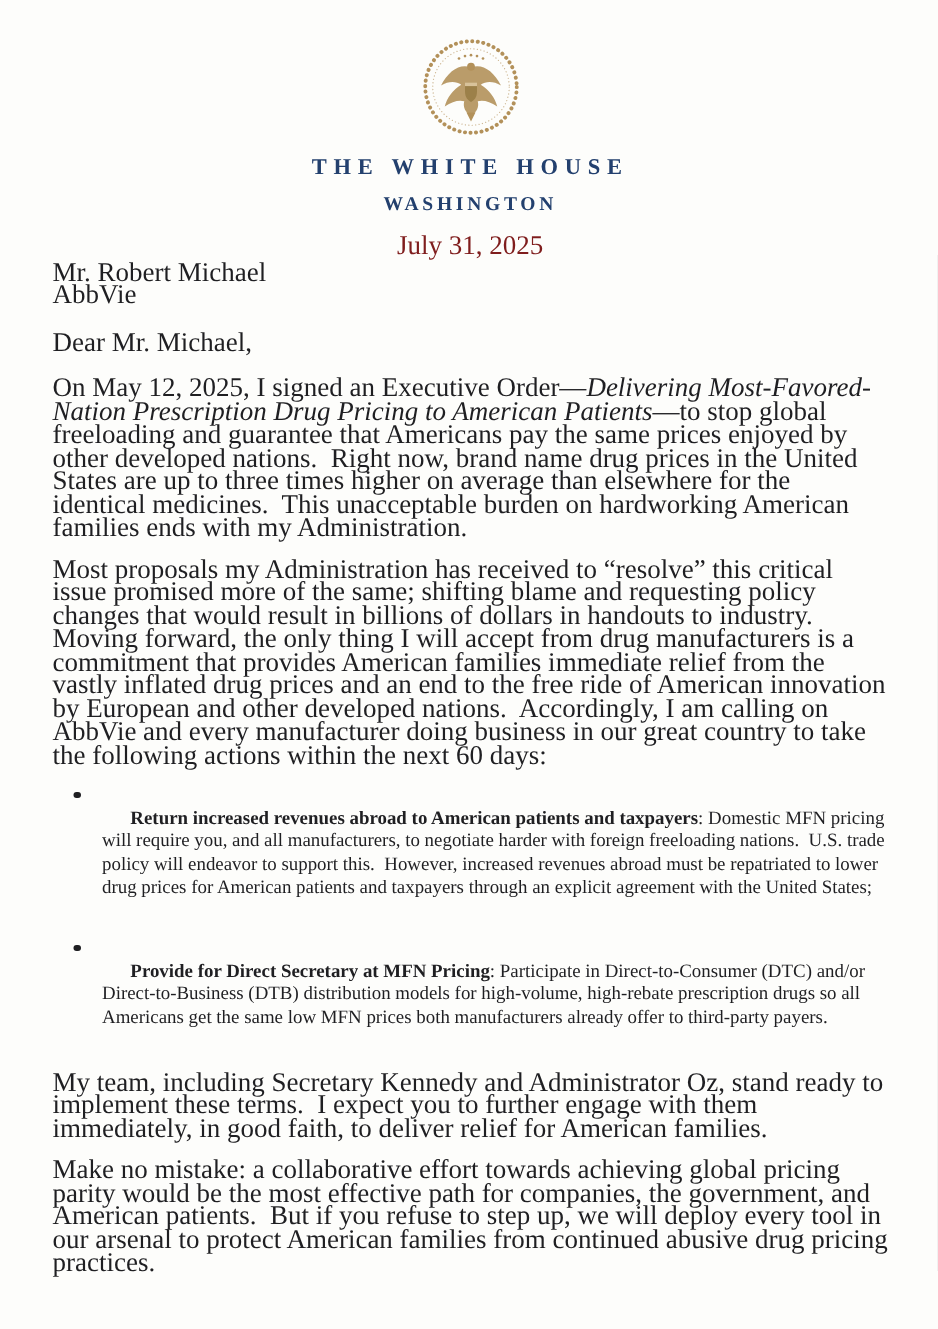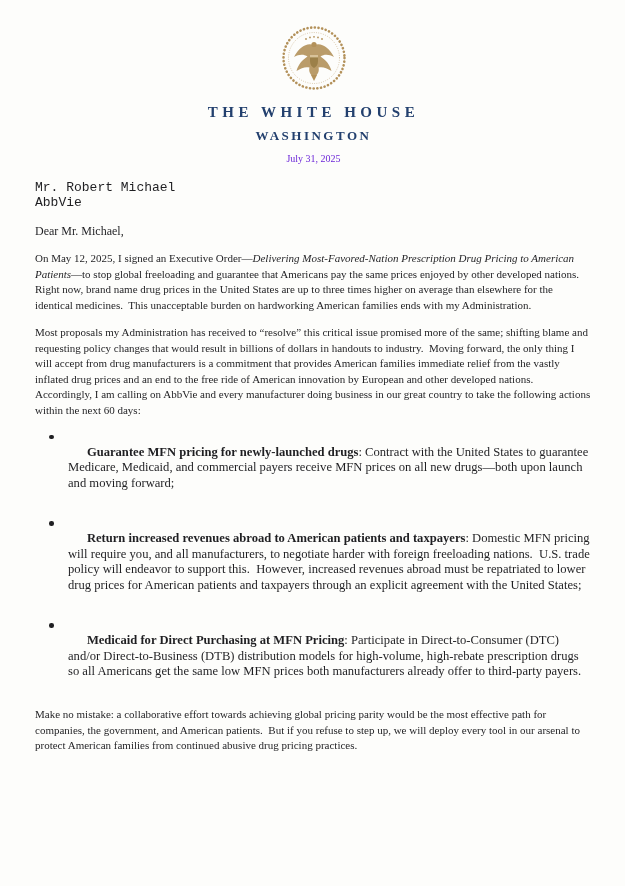--- a/index.html
+++ b/index.html
@@ -25,28 +25,28 @@
   }
   .city{
     margin-top:7px;
     color:var(--navy,#23406e);
     font-weight:bold;
     font-size:13px;
     letter-spacing:2.5px;
   }
   .date{
     margin-top:9px;
-    font-size:10px;
-    color:#6d28d9;
+    font-size:18px;
+    color:#7f1d1d;
   }
-  .recipient{margin-top:16px;font-size:13px;line-height:15px;font-family:Liberation Mono, monospace;}
-  .salutation{margin:14px 0 0;font-size:12px;}
+  .recipient{font-size:18px;line-height:15px;}
+  .salutation{margin:14px 0 0;font-size:18px;}
   .para{
     margin:12px 0 0;
-    font-size:11px;
+    font-size:18px;
     line-height:15.5px;
     white-space:pre-wrap;
   }
   .run-i{font-style:italic;}
   .bullets{
     margin:11px 0 0;
     padding:0 0 0 33px;
     list-style:none;
   }
   .bullets li{
@@ -103,25 +103,23 @@
   </div>
 
   <p class="salutation">Dear Mr. Michael,</p>
 
   <p class="para"><span>On May 12, 2025, I signed an Executive Order—</span><span class="run-i">Delivering Most-Favored-Nation Prescription Drug Pricing to American Patients</span><span>—to stop global freeloading and guarantee that Americans pay the same prices enjoyed by other developed nations.  Right now, brand name drug prices in the United States are up to three times higher on average than elsewhere for the identical medicines.  This unacceptable burden on hardworking American families ends with my Administration.</span></p>
 
   <p class="para">Most proposals my Administration has received to “resolve” this critical issue promised more of the same; shifting blame and requesting policy changes that would result in billions of dollars in handouts to industry.  Moving forward, the only thing I will accept from drug manufacturers is a commitment that provides American families immediate relief from the vastly inflated drug prices and an end to the free ride of American innovation by European and other developed nations.  Accordingly, I am calling on AbbVie and every manufacturer doing business in our great country to take the following actions within the next 60 days:</p>
 
   <ul class="bullets">
     <li>
-      <span class="bullet-dot"></span><span class="lead">Guarantee MFN pricing for newly-launched drugs</span><span>: Contract with the United States to guarantee Medicare, Medicaid, and commercial payers receive MFN prices on all new drugs—both upon launch and moving forward;</span>
-    </li>
-    <li>
       <span class="bullet-dot"></span><span class="lead">Return increased revenues abroad to American patients and taxpayers</span><span>: Domestic MFN pricing will require you, and all manufacturers, to negotiate harder with foreign freeloading nations.  U.S. trade policy will endeavor to support this.  However, increased revenues abroad must be repatriated to lower drug prices for American patients and taxpayers through an explicit agreement with the United States;</span>
     </li>
     <li>
-      <span class="bullet-dot"></span><span class="lead">Medicaid for Direct Purchasing at MFN Pricing</span><span>: Participate in Direct-to-Consumer (DTC) and/or Direct-to-Business (DTB) distribution models for high-volume, high-rebate prescription drugs so all Americans get the same low MFN prices both manufacturers already offer to third-party payers.</span>
+      <span class="bullet-dot"></span><span class="lead">Provide for Direct Secretary at MFN Pricing</span><span>: Participate in Direct-to-Consumer (DTC) and/or Direct-to-Business (DTB) distribution models for high-volume, high-rebate prescription drugs so all Americans get the same low MFN prices both manufacturers already offer to third-party payers.</span>
     </li>
   </ul>
 
+  <p class="para">My team, including Secretary Kennedy and Administrator Oz, stand ready to implement these terms.  I expect you to further engage with them immediately, in good faith, to deliver relief for American families.</p>
   <p class="para">Make no mistake: a collaborative effort towards achieving global pricing parity would be the most effective path for companies, the government, and American patients.  But if you refuse to step up, we will deploy every tool in our arsenal to protect American families from continued abusive drug pricing practices.</p>
 
 </div>
 
 </body></html>

